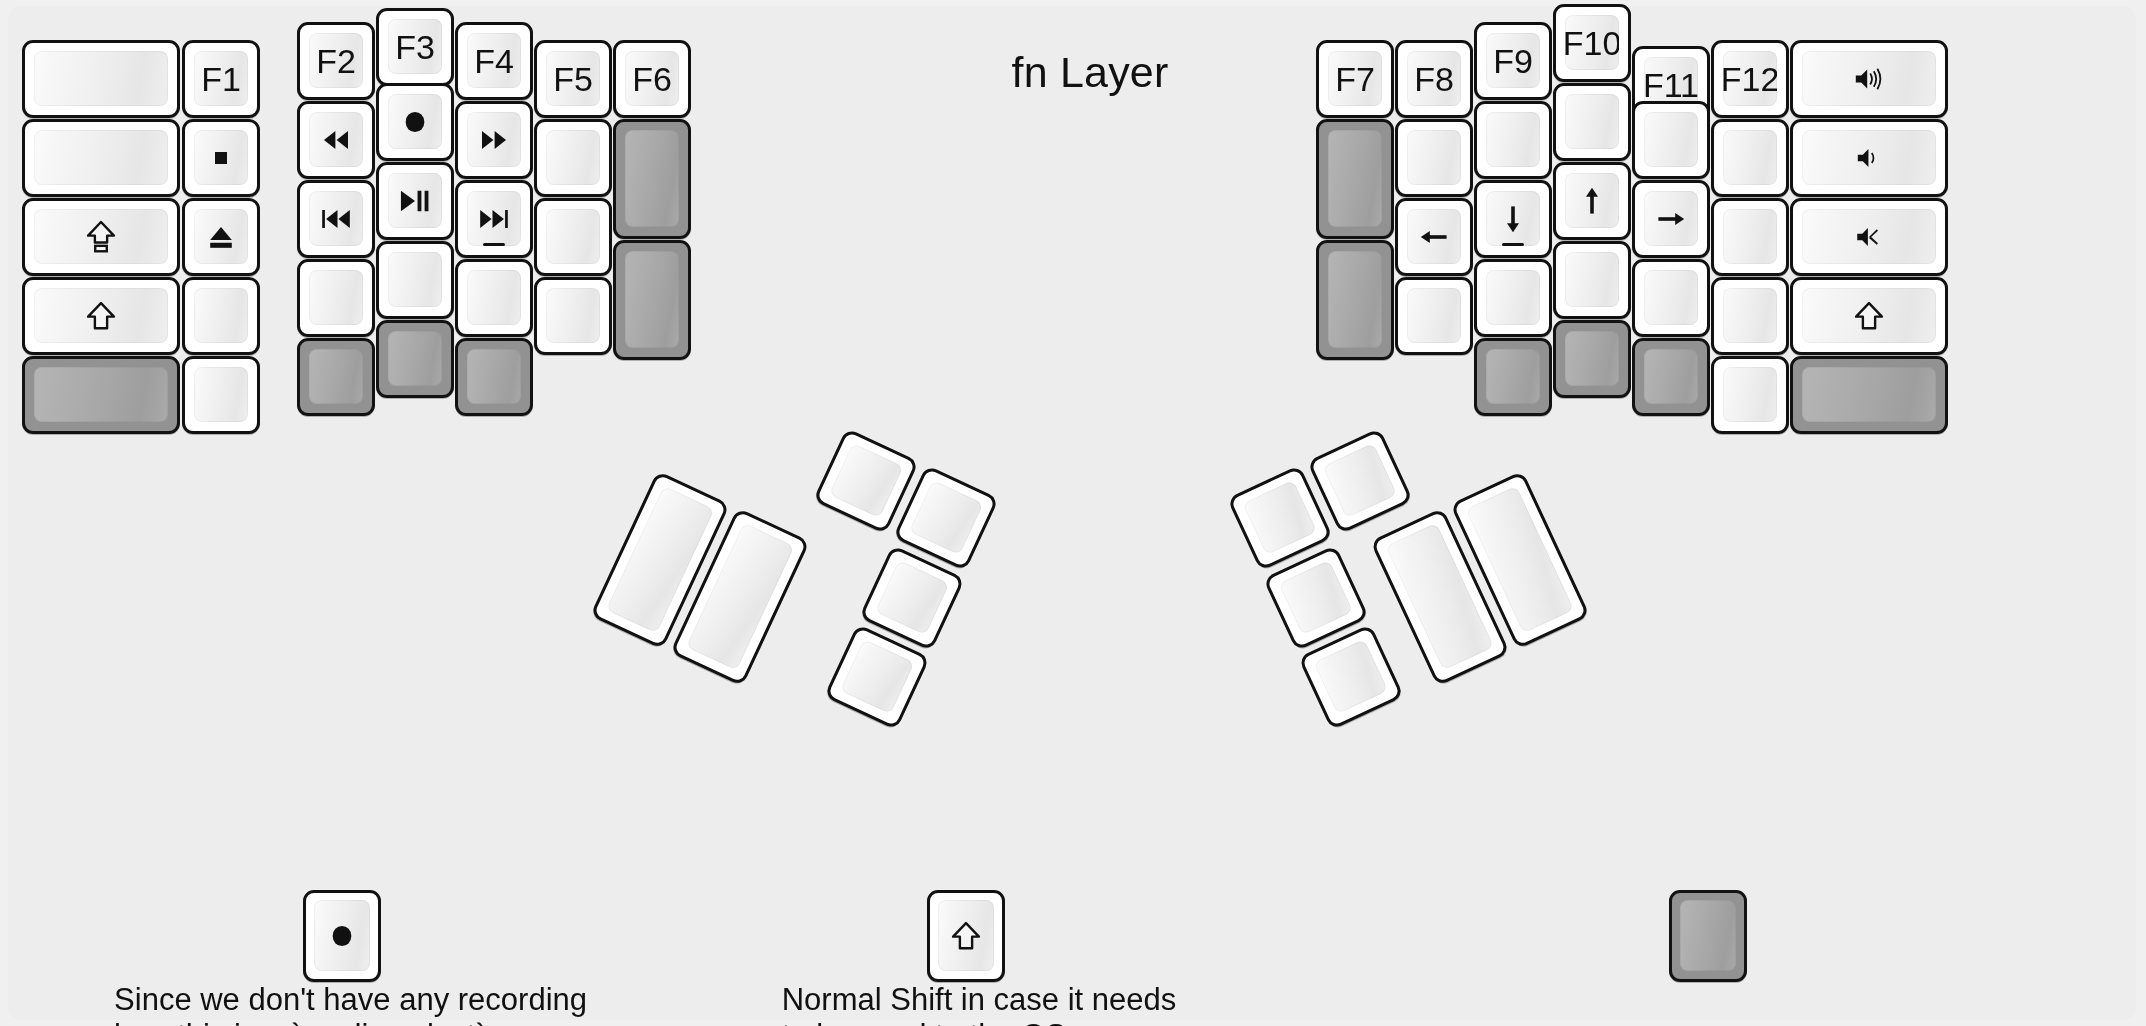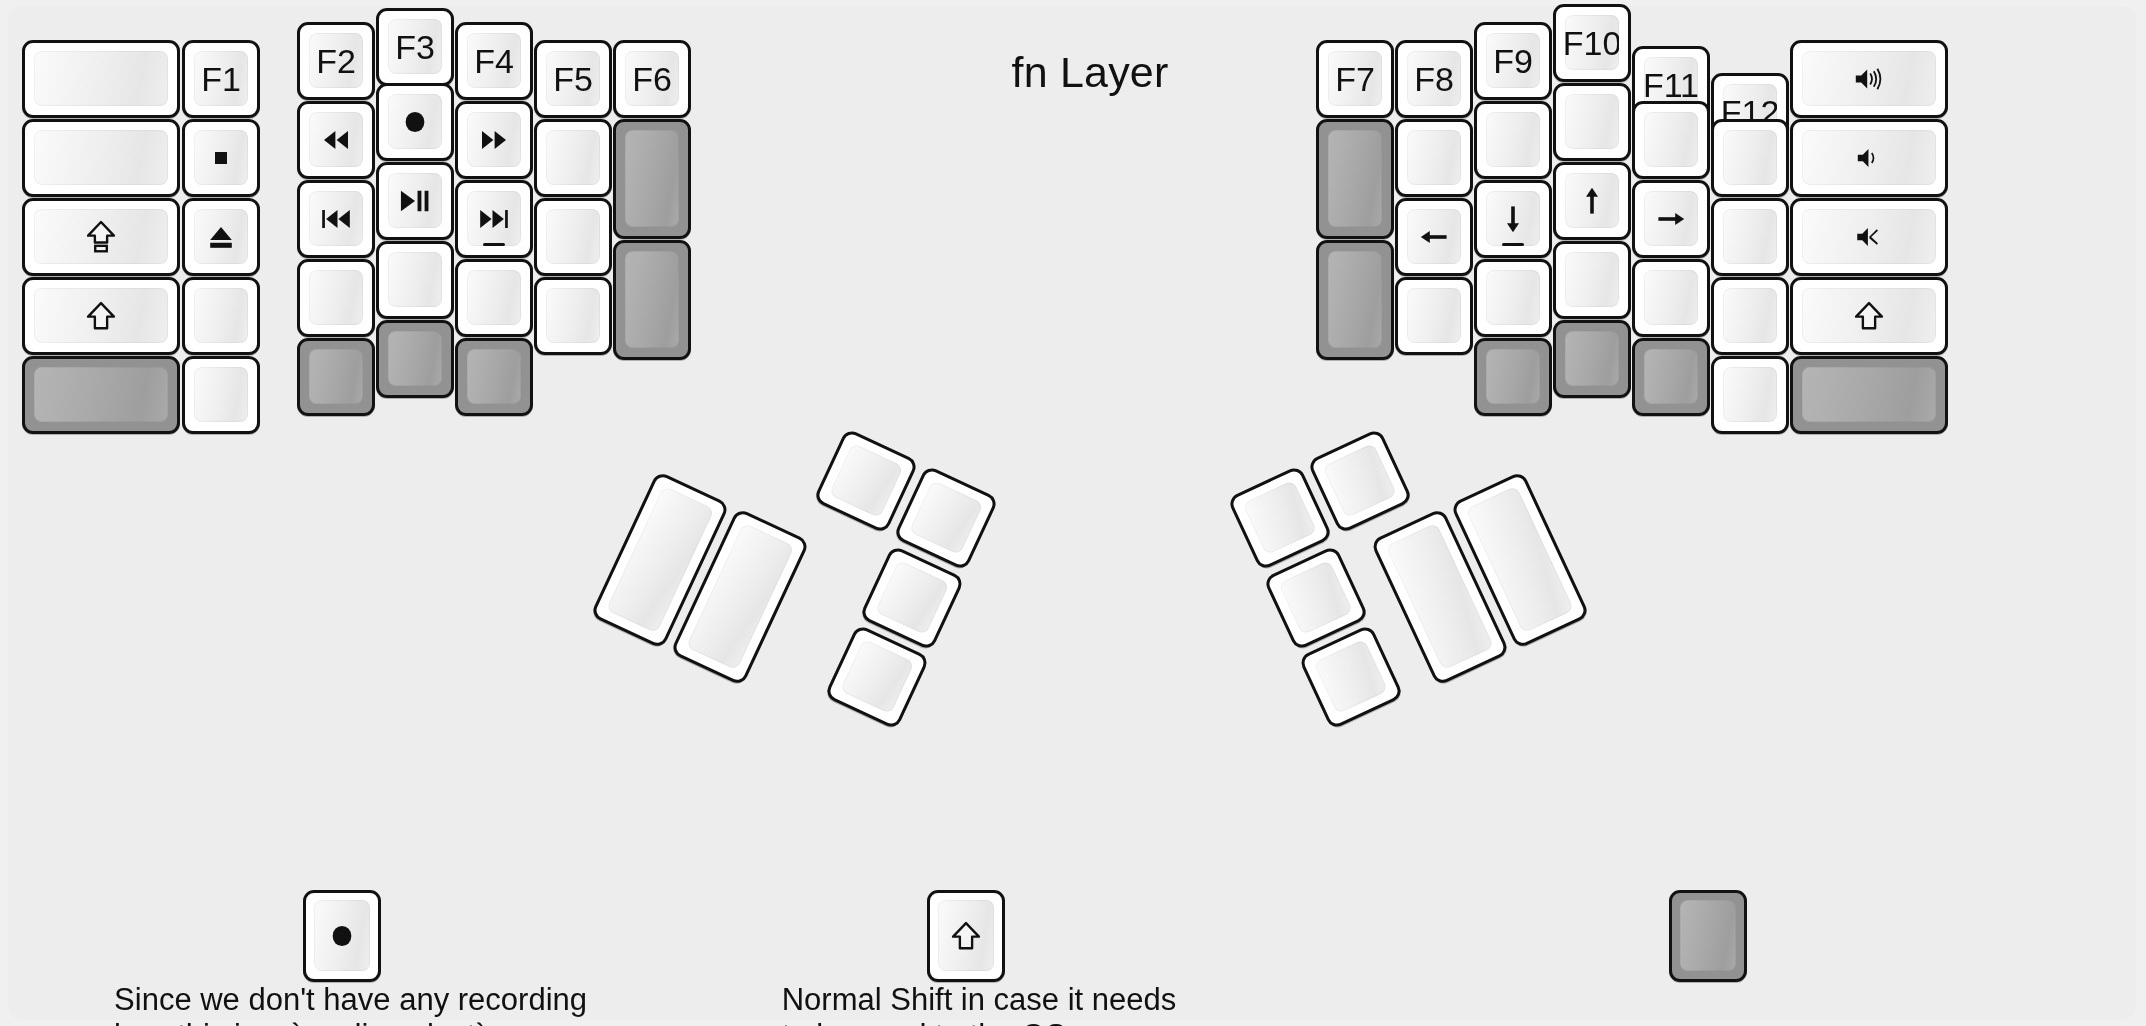--- a/index.html
+++ b/index.html
@@ -392,21 +392,21 @@
             </svg>
           </span>
         </div>
       </div>
       <div class="key" style="left: 1632px; top: 259px; width: 78px; height: 78px;">
         <div class="cap"></div>
       </div>
       <div class="key transparent" style="left: 1632px; top: 338px; width: 78px; height: 78px;">
         <div class="cap"></div>
       </div>
-      <div class="key" style="left: 1711px; top: 40px; width: 78px; height: 78px; margin-top: 33px;">
+      <div class="key" style="left: 1711px; top: 40px; width: 78px; height: 78px;">
         <div class="cap">
           <span class="lbl">F12</span>
         </div>
       </div>
       <div class="key" style="left: 1711px; top: 119px; width: 78px; height: 78px;">
         <div class="cap"></div>
       </div>
       <div class="key" style="left: 1711px; top: 198px; width: 78px; height: 78px;">
         <div class="cap"></div>
       </div>

